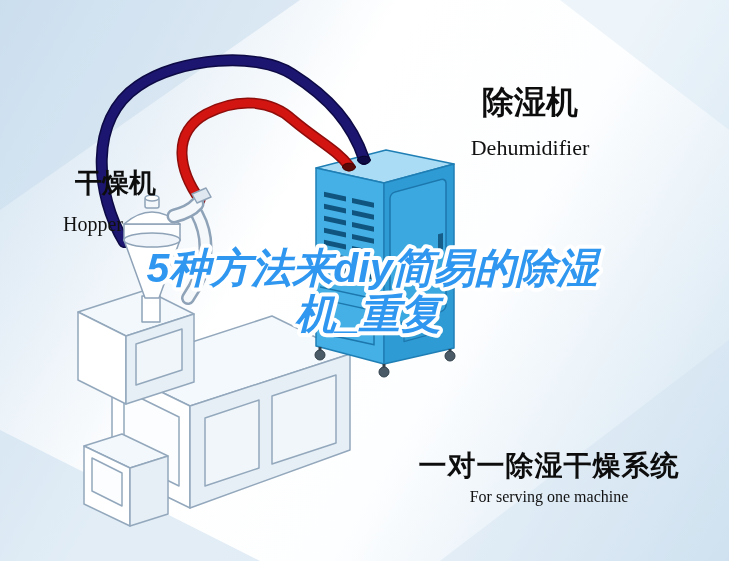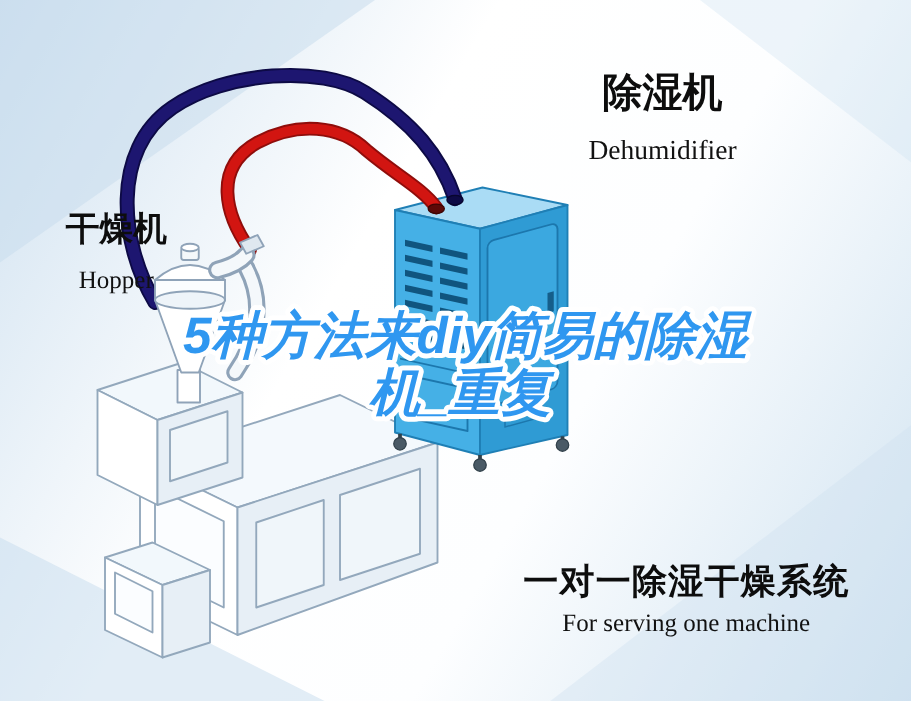--- a/index.html
+++ b/index.html
@@ -6,29 +6,29 @@
   body{
     width:729px;height:561px;overflow:hidden;position:relative;
     font-family:"Liberation Sans",sans-serif;
     background:linear-gradient(120deg,#cfe1f0 0%,#ffffff 38%,#fdfeff 62%,#cfe2f0 100%);
   }
   .canvas{position:absolute;inset:0;}
   svg{position:absolute;left:0;top:0;}
   .label{position:absolute;text-align:center;line-height:1.15;}
   .label .zh{font-weight:bold;color:#0d0d0d;font-family:"Liberation Sans",sans-serif;}
   .label .en{font-family:"Liberation Serif",serif;color:#111;margin-top:14px;}
-  .label-dehu{left:440px;top:56px;width:180px;}
+  .label-dehu{left:440px;top:84px;width:180px;}
   .label-dehu .zh{font-size:32px;}
   .label-dehu .en{font-size:22px;}
   .label-dryer{left:30px;top:168px;width:126px;}
-  .label-dryer .zh{font-size:27px;}
+  .label-dryer .zh{font-size:27px;text-align:right;}
   .label-dryer .en{font-size:20px;}
   .label-system{left:398px;top:452px;width:302px;}
   .label-system .zh{font-size:28px;letter-spacing:1px;font-family:Liberation Mono, monospace;}
-  .label-system .en{font-size:20px;margin-top:4px;}
+  .label-system .en{font-size:16px;margin-top:4px;}
   text.wm{
     font-family:"Liberation Sans",sans-serif;
     font-style:italic;font-weight:bold;font-size:41px;
     text-anchor:middle;stroke:#ffffff;stroke-width:8px;
     paint-order:stroke;stroke-linejoin:round;
   }
 </style>
 </head>
 <body>
 

